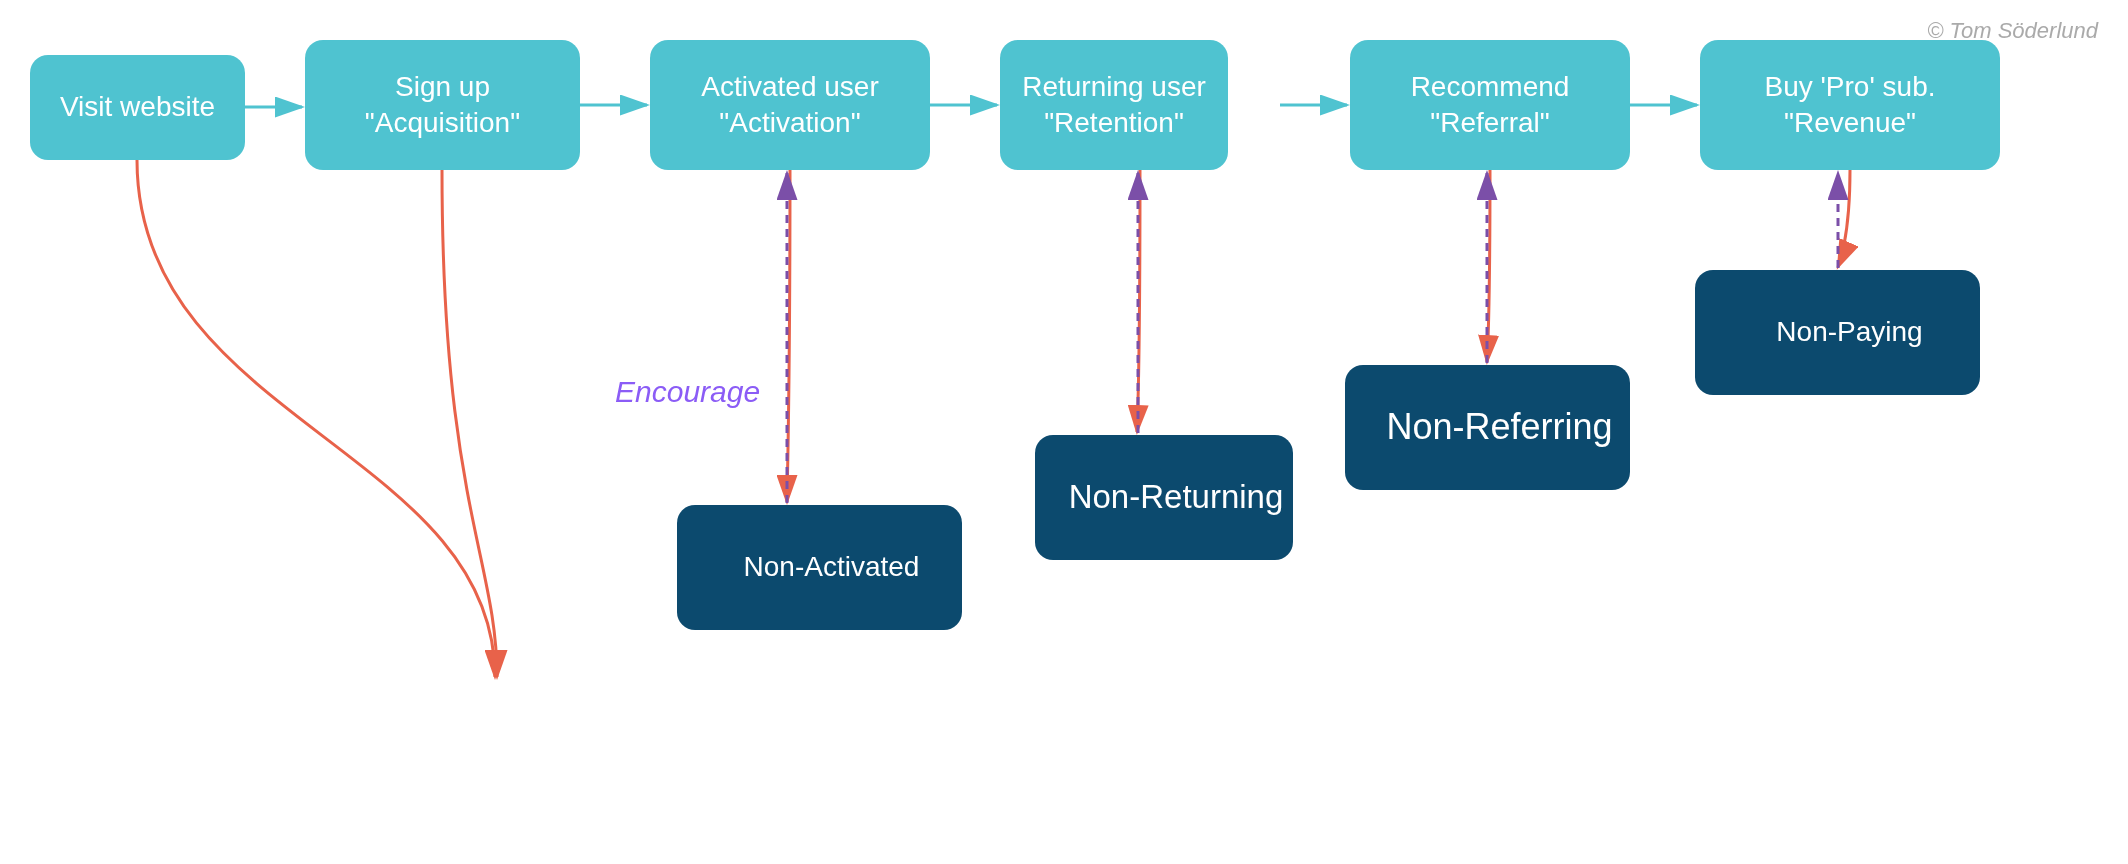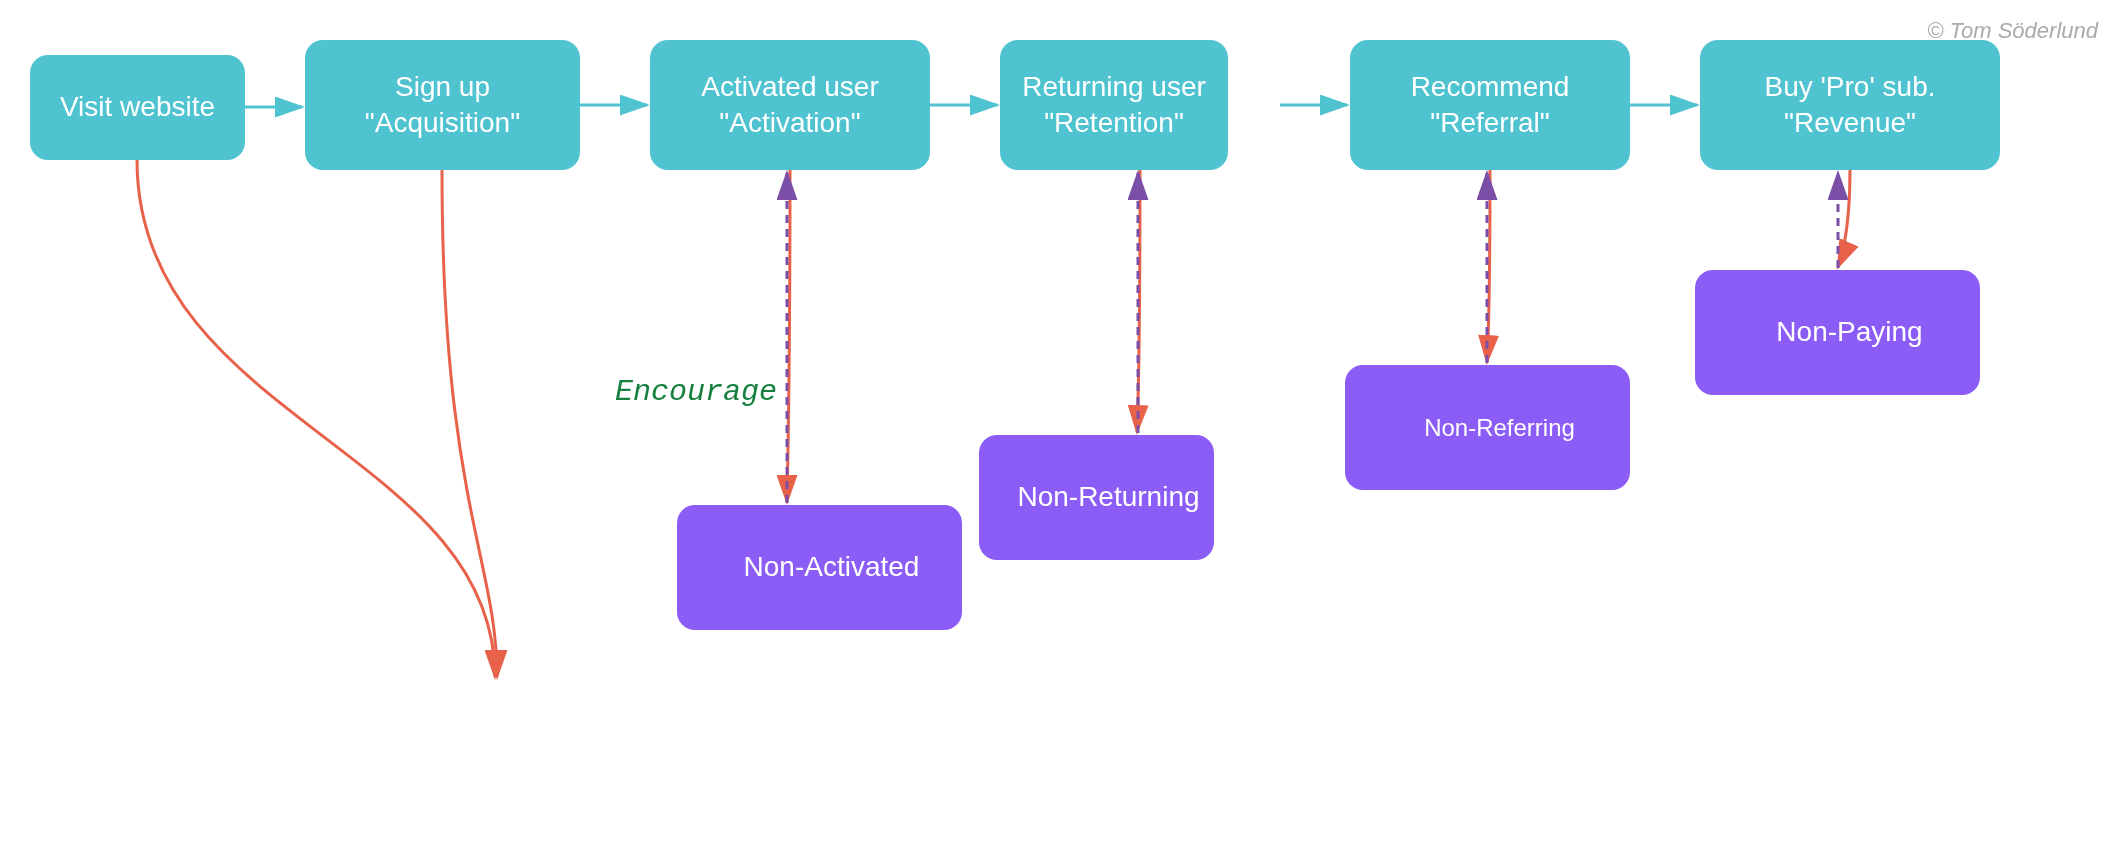--- a/index.html
+++ b/index.html
@@ -35,43 +35,42 @@
       text-align: center;
       font-size: 28px;
       color: white;
       font-weight: 400;
       line-height: 1.3;
     }
     .node-blue {
       background: #4FC3D0;
     }
     .node-red {
-      background: #8b5cf6;
+      background: #0c4a6e;
       padding-left: 24px;
     }
     .node-dashed {
       background: white;
       border: 3px dashed #E8624A;
       color: #E8624A;
     }
     
     .svg-overlay {
       position: absolute;
       top: 0;
       left: 0;
       width: 2128px;
       height: 864px;
       pointer-events: none;
     }
     .encourage-label {
       position: absolute;
-      color: #15803d;
+      color: #8b5cf6;
       font-size: 30px;
       font-style: italic;
-      font-family: Liberation Mono, monospace;
     }
   </style>
 </head>
 <body>
 
 <div class="diagram-container">
 
   <div class="watermark">© Tom Söderlund</div>
 
   <div class="node node-blue" style="left:30px; top:55px; width:215px; height:105px; font-size:28px;">
@@ -100,25 +99,25 @@
 
   <div class="node node-blue" style="left:1700px; top:40px; width:300px; height:130px; font-size:28px;">
     <span style="white-space:pre-line;">Buy 'Pro' sub.
 "Revenue"</span>
   </div>
 
   <div class="node node-red" style="left:645px; top:505px; width:285px; height:125px; font-size:28px;margin-left:32px;">
     <span>Non-Activated</span>
   </div>
 
-  <div class="node node-red" style="left:979px; top:435px; width:235px; height:125px; font-size:28px;">
+  <div class="node node-red" style="left:1035px; top:435px; width:258px; height:125px; font-size:33px;">
     <span>Non-Returning</span>
   </div>
 
-  <div class="node node-red" style="left:1345px; top:365px; width:285px; height:125px; font-size:24px;">
+  <div class="node node-red" style="left:1345px; top:365px; width:285px; height:125px; font-size:36px;">
     <span>Non-Referring</span>
   </div>
 
   <div class="node node-red" style="left:1695px; top:270px; width:285px; height:125px; font-size:28px;">
     <span>Non-Paying</span>
   </div>
 
 
   <div class="encourage-label" style="left:615px; top:375px;">Encourage</div>
 

